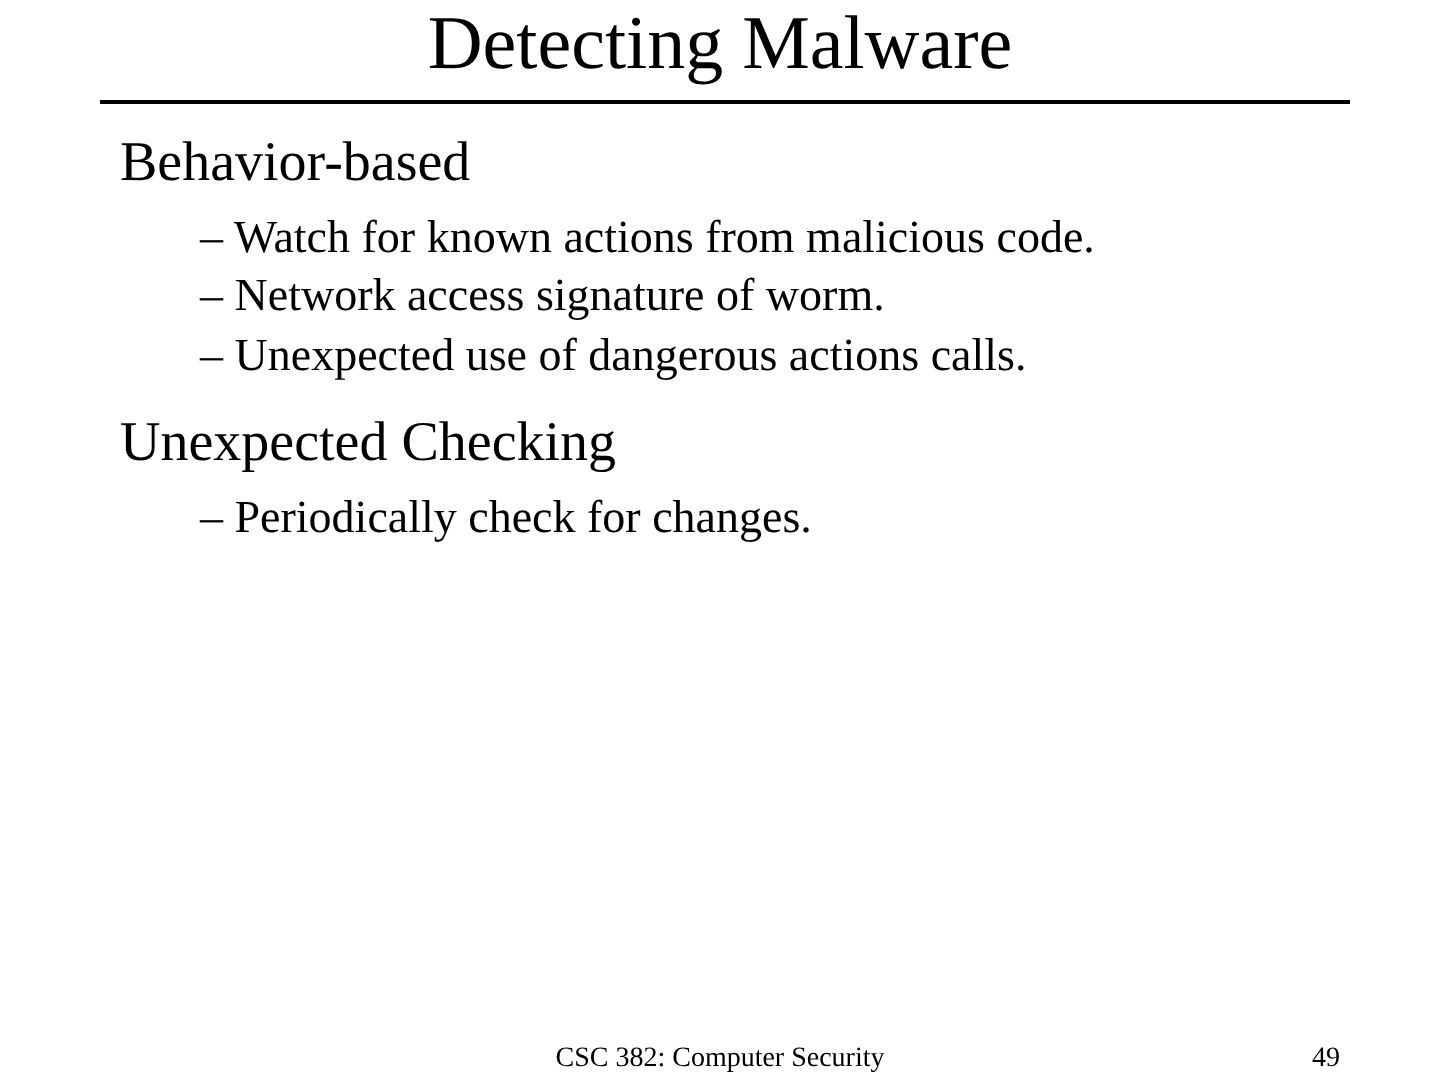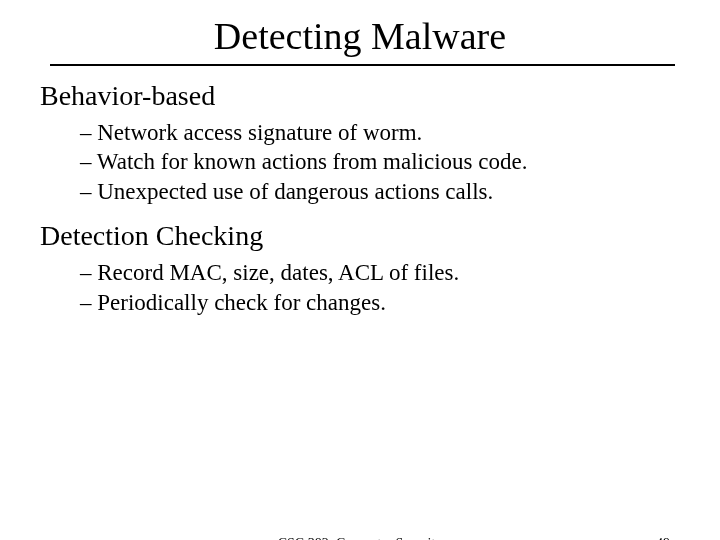--- a/index.html
+++ b/index.html
@@ -13,30 +13,29 @@
     }
     .slide {
       width: 720px;
       height: 540px;
       position: relative;
       box-sizing: border-box;
     }
     .title {
       text-align: center;
       font-size: 38px;
-      margin-top: 14px;
       margin-bottom: 6px;
     }
     .title-rule {
       border: none;
       border-top: 2.5px solid #000;
       margin: 0 45px 14px 50px;
     }
     .content {
-      margin-left: 40px;
+      margin-left: 60px;
       margin-right: 40px;
     }
     .section-heading {
       font-size: 28px;
       margin: 10px 0 6px 0;
     }
     .bullet-list {
       margin: 0 0 14px 0;
       padding: 0;
       list-style: none;
@@ -70,28 +69,27 @@
 <body>
 
 <div class="slide">
   <div class="title">Detecting Malware</div>
   <hr class="title-rule">
 
   <div class="content">
 
     <div class="section-heading">Behavior-based</div>
     <ul class="bullet-list">
+      <li class="bullet-item">Watch for known actions from malicious code.</li>
       <li class="bullet-item">Network access signature of worm.</li>
-      <li class="bullet-item">Watch for known actions from malicious code.</li>
       <li class="bullet-item">Unexpected use of dangerous actions calls.</li>
     </ul>
 
-    <div class="section-heading">Detection Checking</div>
+    <div class="section-heading">Unexpected Checking</div>
     <ul class="bullet-list">
-      <li class="bullet-item">Record MAC, size, dates, ACL of files.</li>
       <li class="bullet-item">Periodically check for changes.</li>
     </ul>
 
   </div>
 
   <div class="footer">
     <div class="footer-center">CSC 382: Computer Security</div>
     <div class="footer-right">49</div>
   </div>
 </div>

